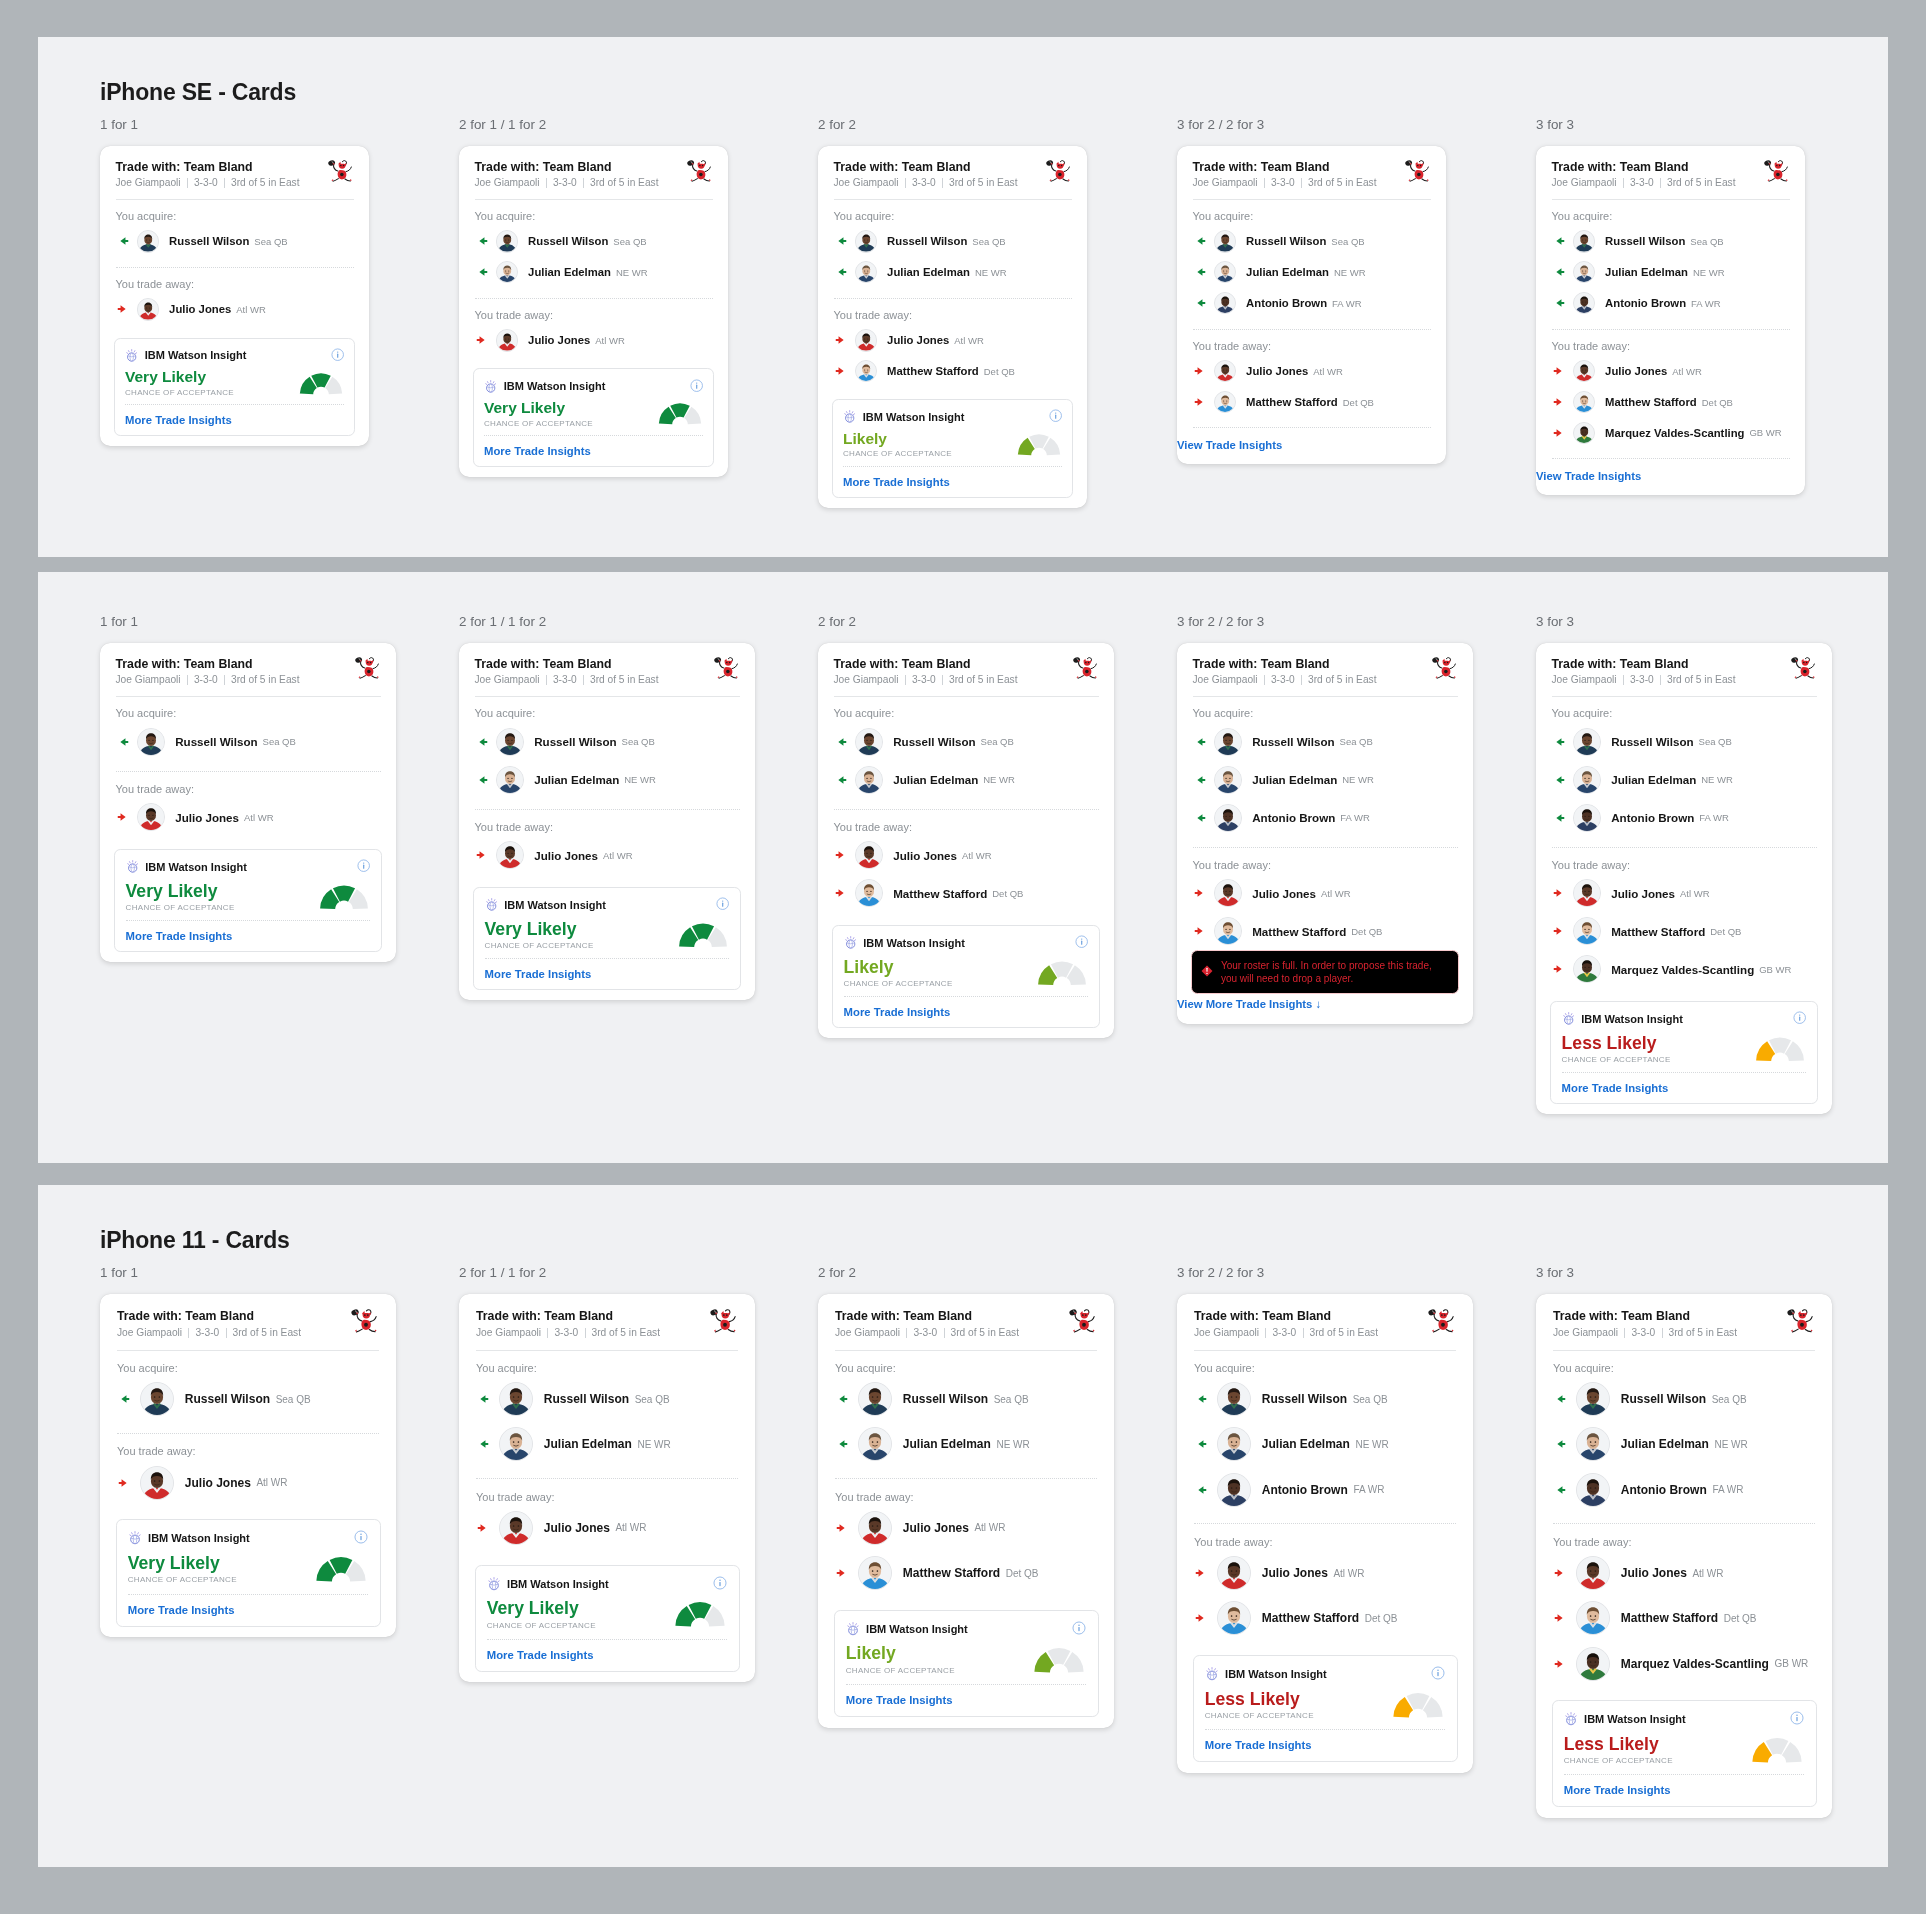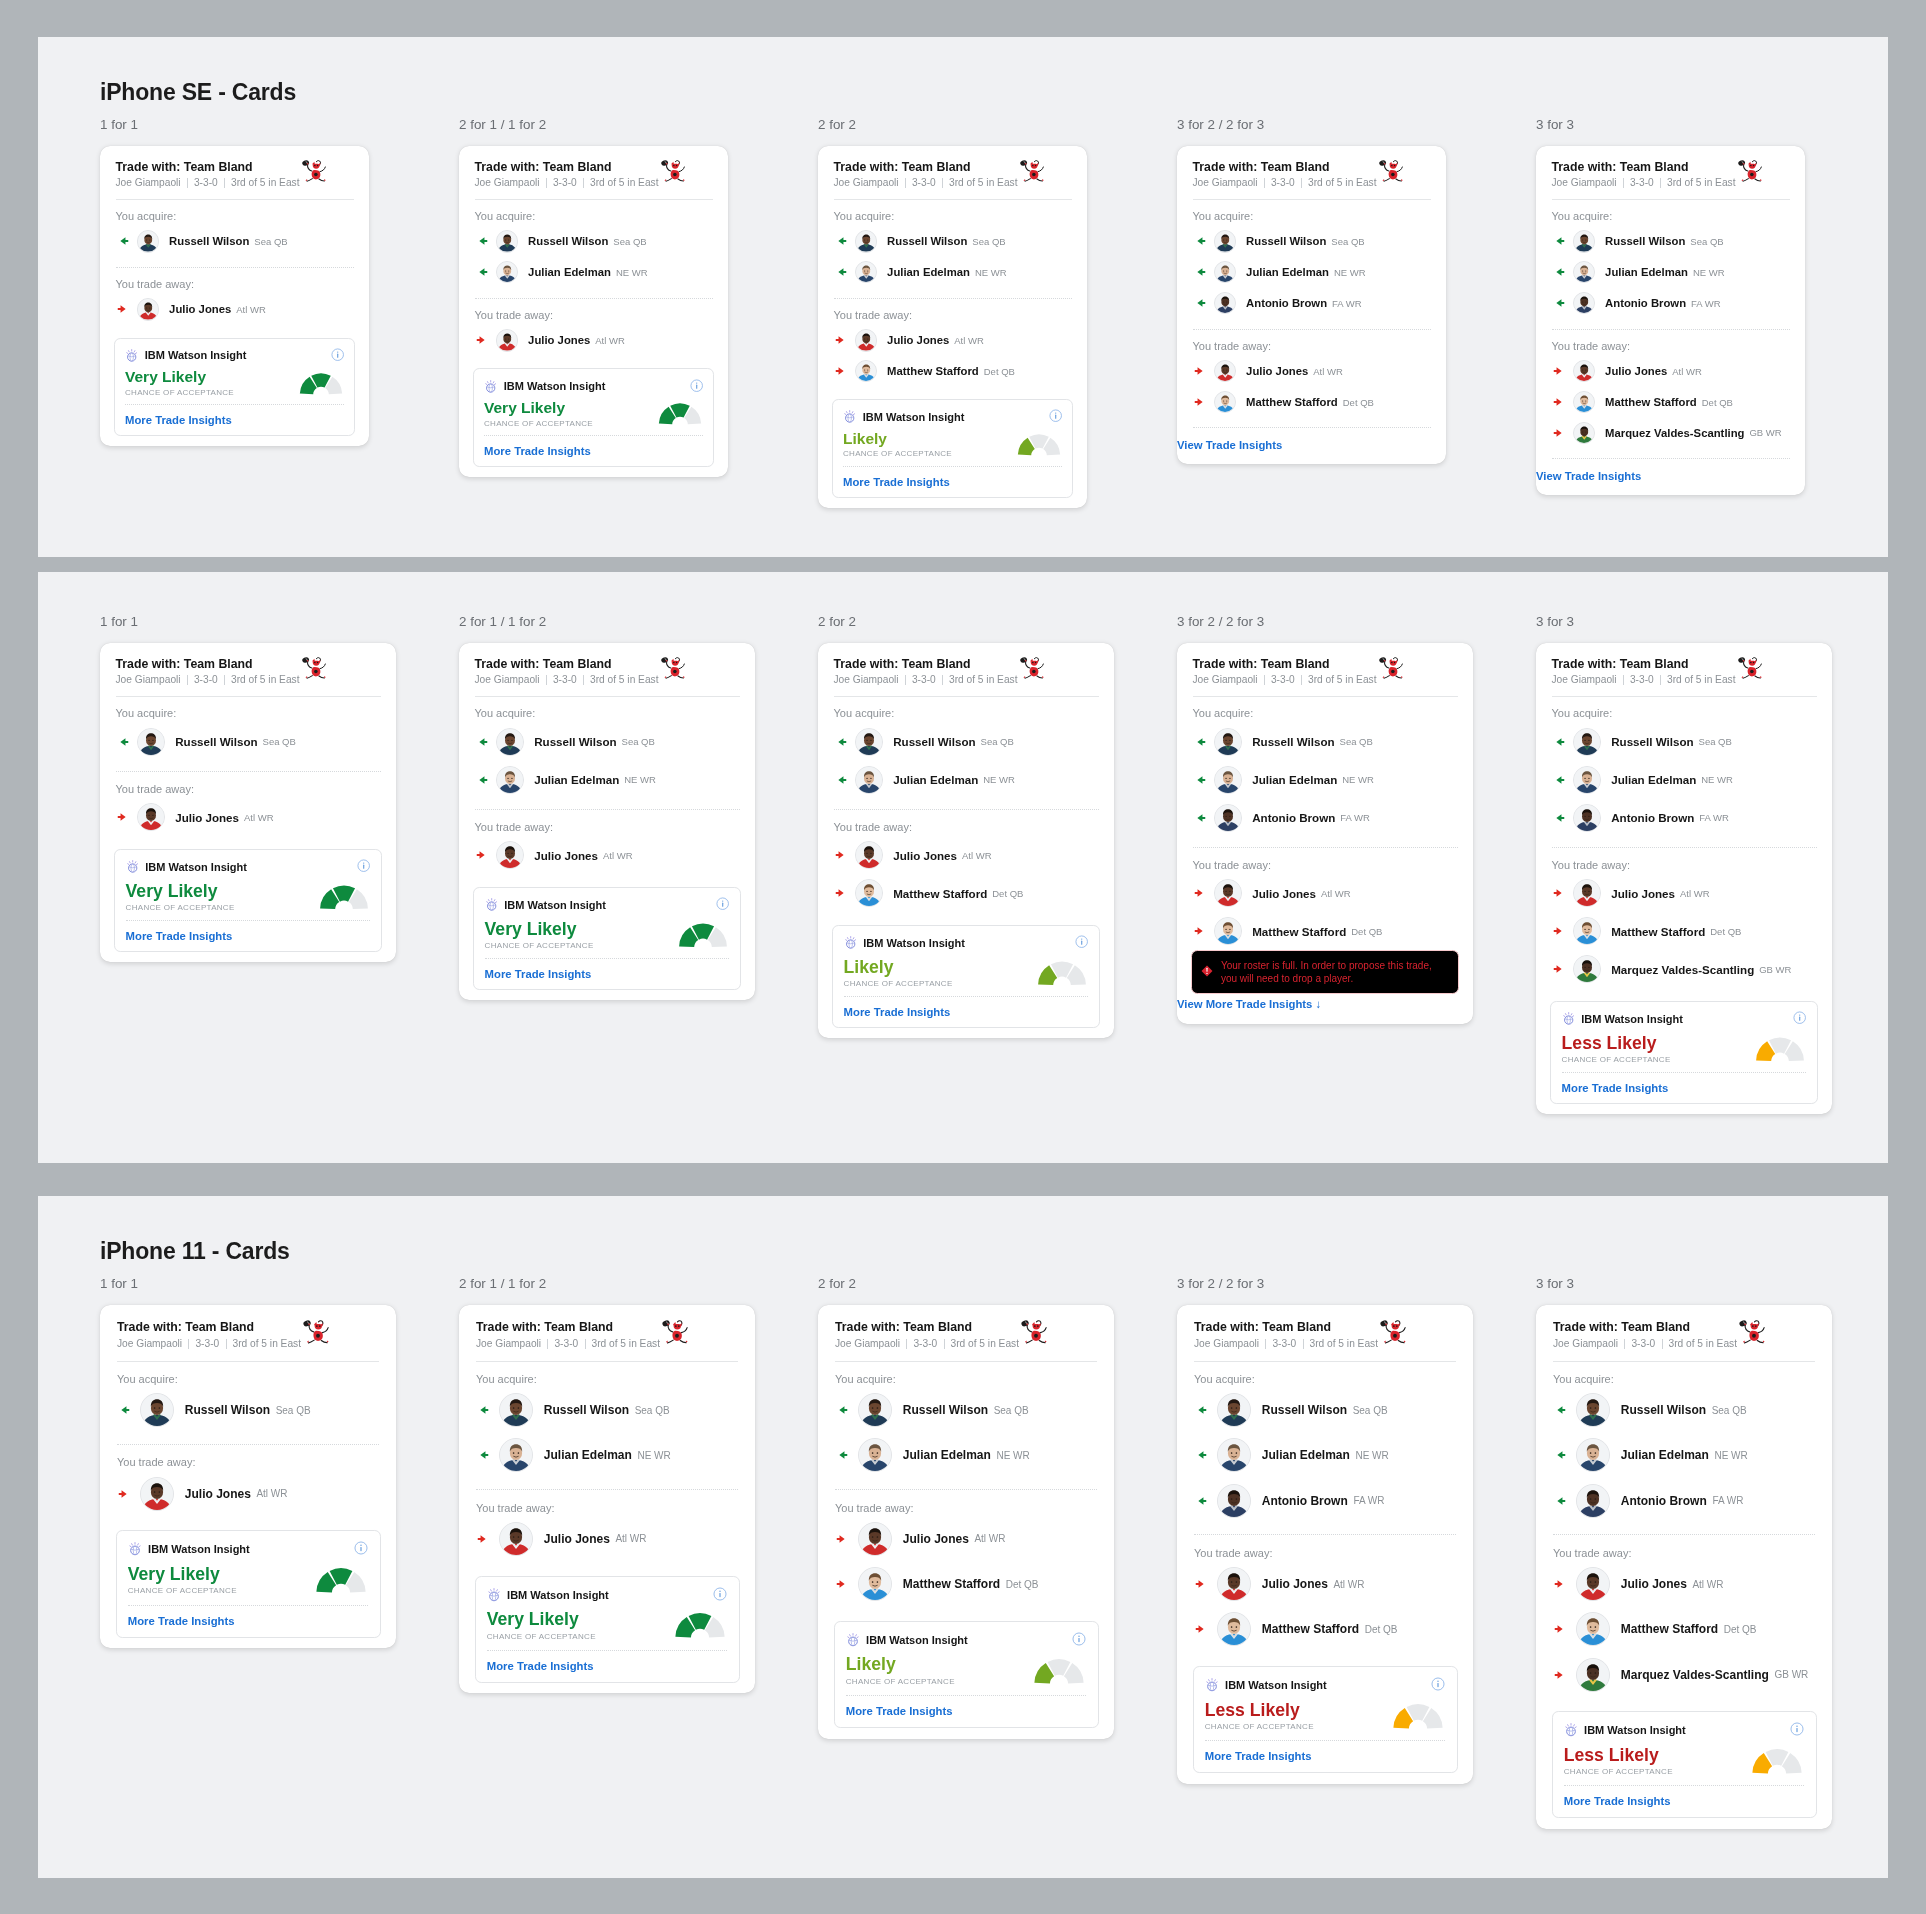--- a/index.html
+++ b/index.html
@@ -11,21 +11,21 @@
   }
   body { padding: 0; }
 
   .section {
     background: #f0f1f3;
     margin: 0 38px;
     padding: 42px 0 49px 0;
   }
   .section.sec-se { margin-top: 37px; }
   .section.sec-8  { margin-top: 15.5px; }
-  .section.sec-11 { margin-top: 33px; margin-bottom: 37px; }
+  .section.sec-11 { margin-top: 22px; margin-bottom: 37px; }
 
   .section-title {
     font-size: 23px;
     font-weight: bold;
     color: #1c1c1c;
     letter-spacing: -0.2px;
     margin-left: 62px;
     margin-bottom: 11.3px;
   }
 
@@ -46,20 +46,21 @@
   
   .card {
     background: #ffffff;
     border-radius: 10px;
     box-shadow: 0 1.4px 5px rgba(0,0,0,0.13), 0 0 0.7px rgba(0,0,0,0.18);
     display: flex;
     flex-direction: column;
   }
   .card-head {
     display: flex;
+    justify-content: space-between;
     align-items: flex-start;
   }
   .team-name { font-weight: bold; color: #161616; }
   .team-meta { color: #8c9196; display: flex; align-items: center; }
   .team-meta .sep {
     display: inline-block;
     width: 0.7px;
     background: #cfd3d7;
     margin: 0 6.3px;
   }

